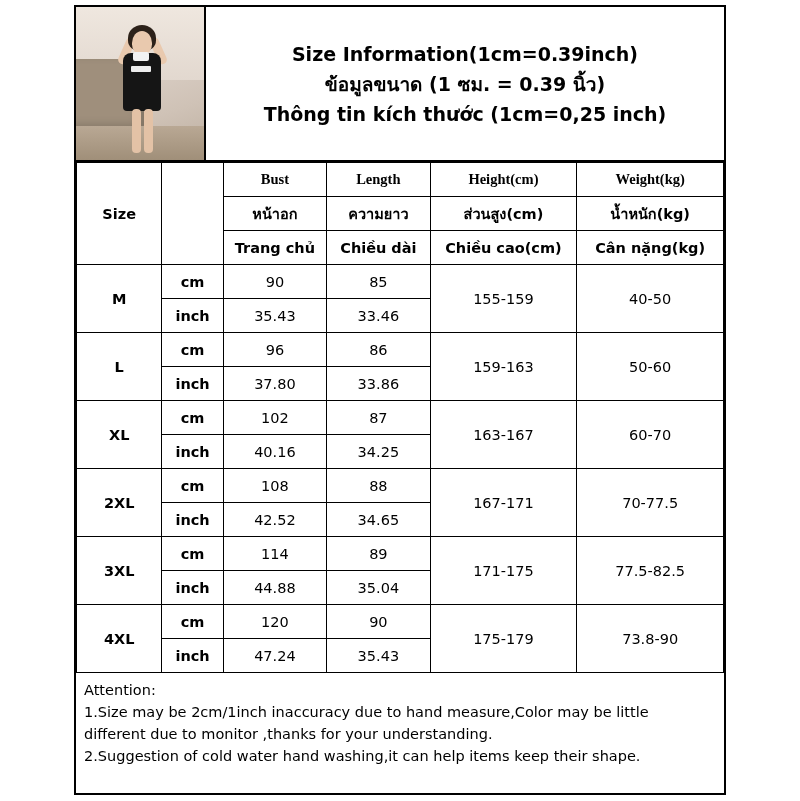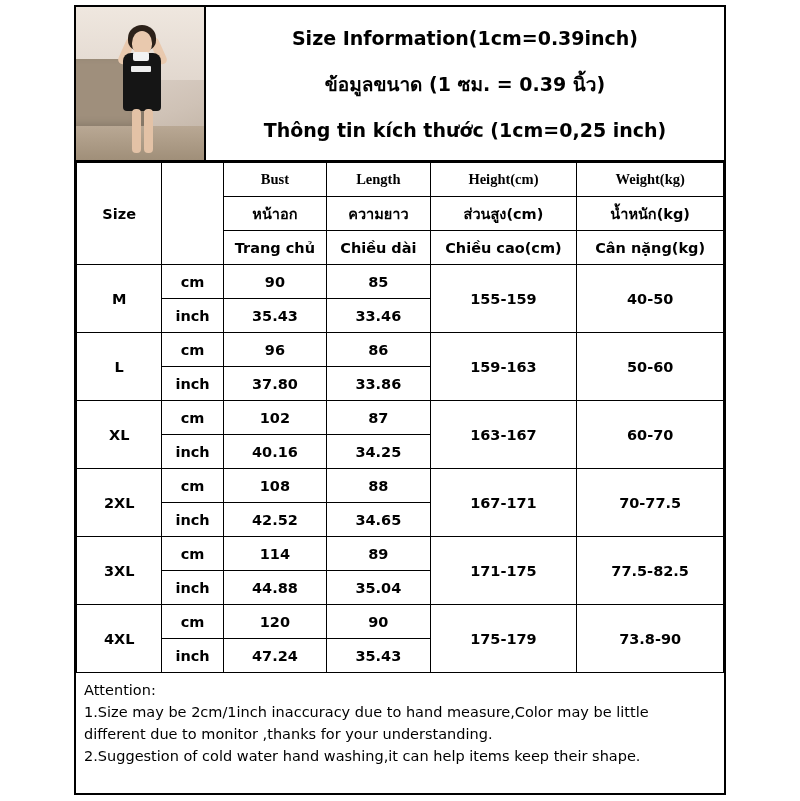--- a/index.html
+++ b/index.html
@@ -121,21 +121,20 @@
   .photo .leg-r { left: 30px; }
 
   .title-cell {
     flex: 1;
     display: flex;
     flex-direction: column;
     align-items: center;
     justify-content: center;
     padding: 16px 10px;
     box-sizing: border-box;
-    gap: 16px;
   }
   .title-line {
     font-weight: bold;
     font-size: 19px;
     line-height: 30px;
     text-align: center;
     white-space: nowrap;
   }
 
   
@@ -175,21 +174,20 @@
   .size-label {
     font-weight: bold;
     font-size: 17px;
   }
   .unit-label {
     font-weight: bold;
     font-size: 14px;
   }
   .data-cell {
     font-size: 15px;
-    font-weight: bold;
   }
   .row-h { height: 34px; }
 
   
   .attention {
     padding: 6px 8px 4px 8px;
     font-size: 14.5px;
     line-height: 22px;
   }
   .attention div { white-space: nowrap; }

